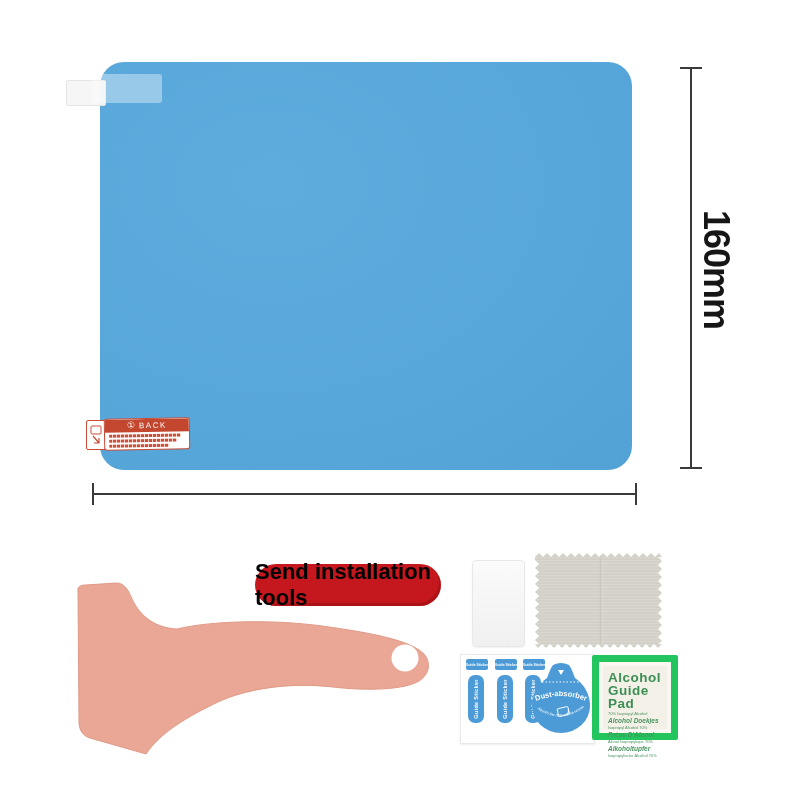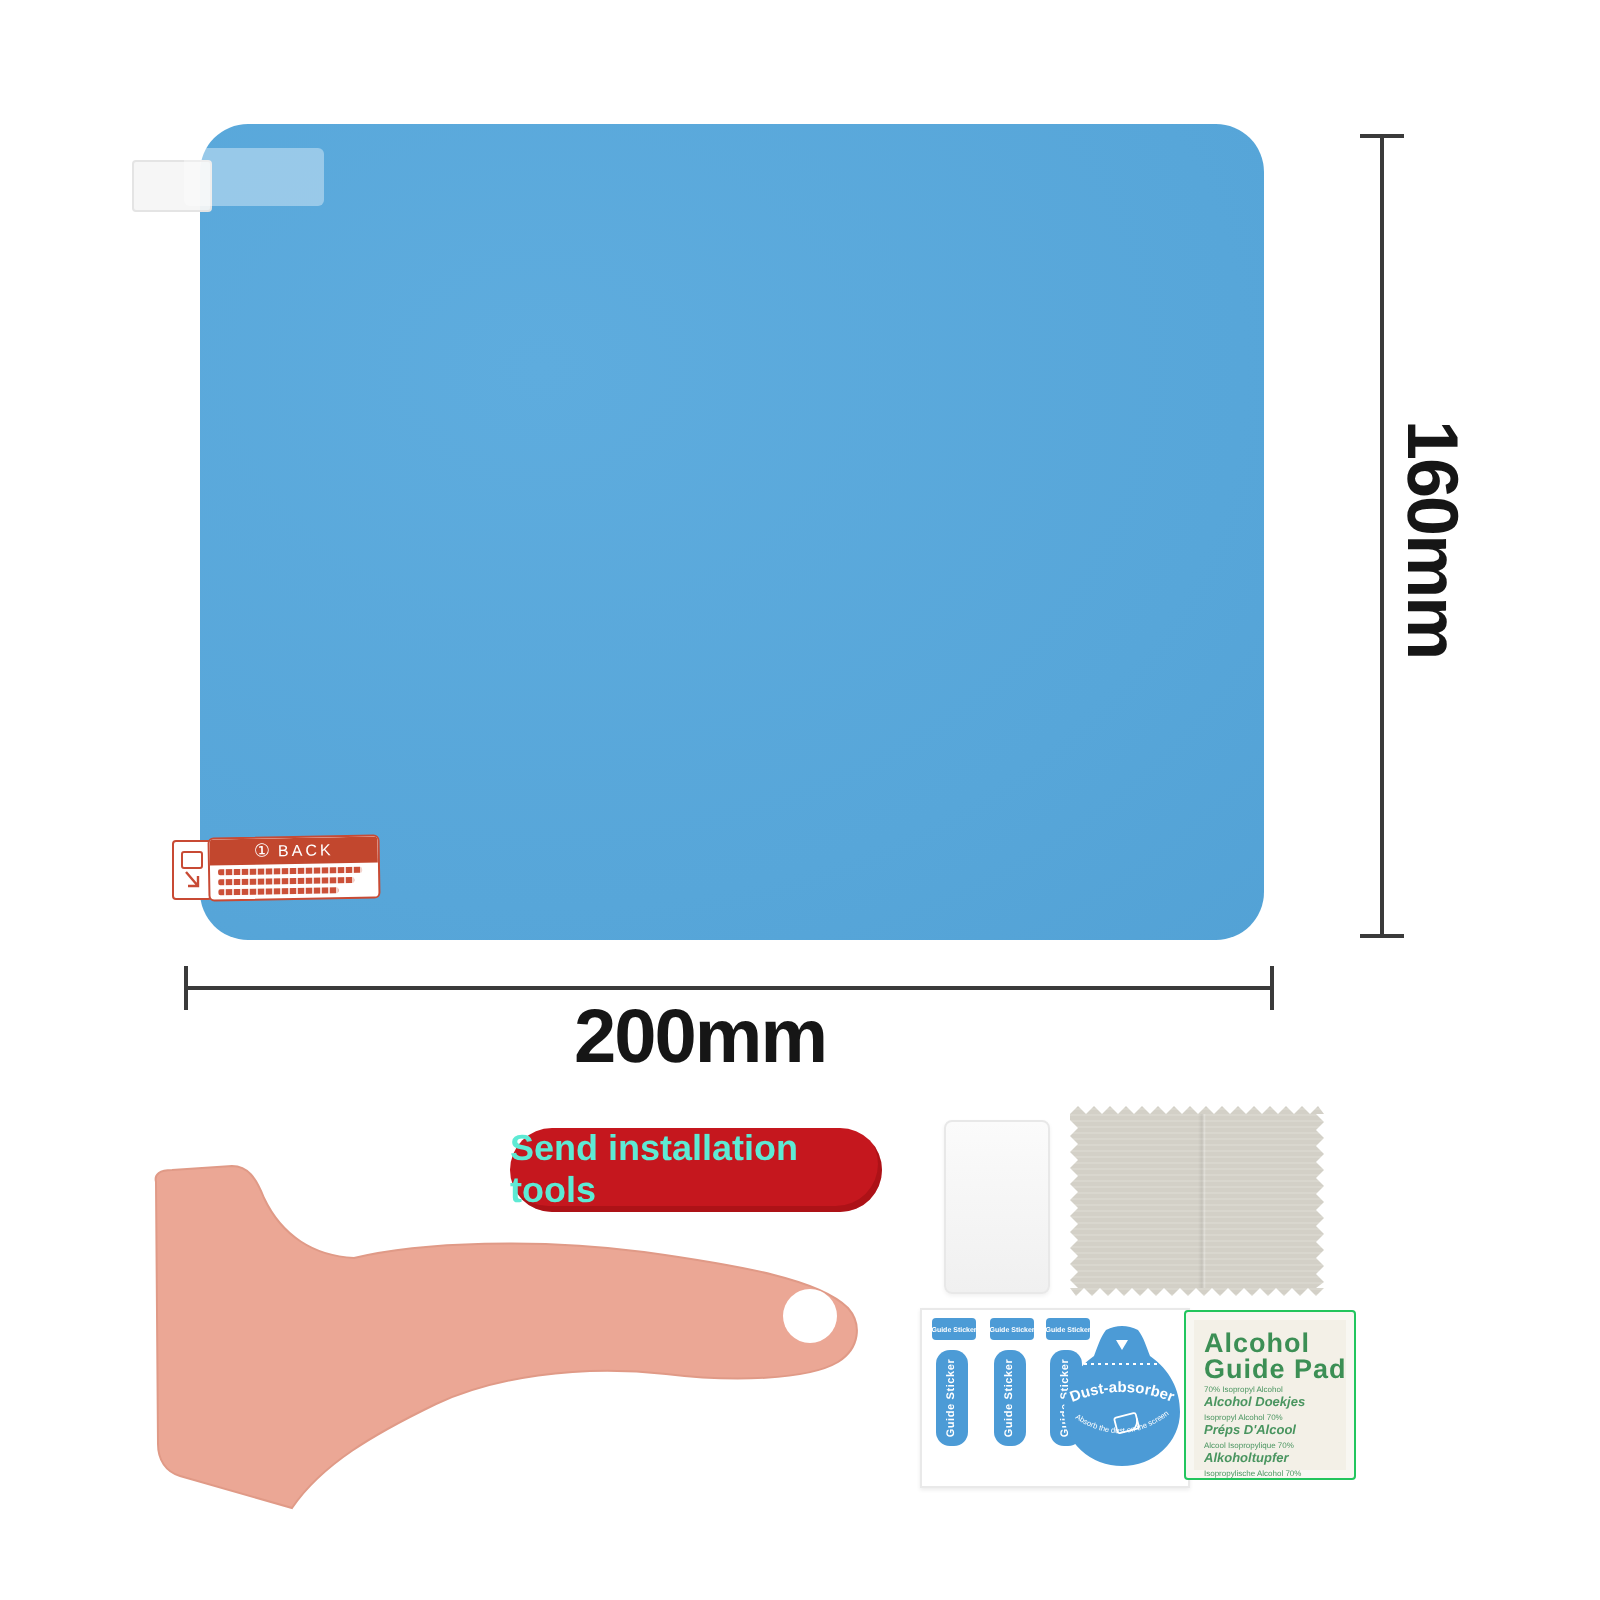--- a/index.html
+++ b/index.html
@@ -31,21 +31,21 @@
   .dim{position:absolute;background:#3a3a3a;}
   .dim-label{position:absolute;color:#161616;font-weight:bold;letter-spacing:-1px;text-align:center;}
   .dim-label.h{left:658px;top:250px;width:116px;height:36px;font-size:36px;line-height:36px;
         transform:rotate(90deg);}
   .dim-label.w{left:225px;top:499px;width:250px;font-size:38px;line-height:40px;}
 
   
   .badge{position:absolute;left:255px;top:564px;width:186px;height:42px;border-radius:21px;
         background:#C5171E;box-shadow:inset -2px -3px 0 rgba(130,8,12,.35);
         display:flex;align-items:center;justify-content:center;}
-  .badge span{color:#5eead4;font-size:18px;font-weight:bold;}
+  .badge span{color:#000000;font-size:22px;font-weight:bold;}
 
   
   .squeegee{position:absolute;left:60px;top:578px;}
 
   
   .card{position:absolute;left:472px;top:560px;width:51px;height:85px;border-radius:4px;
         background:linear-gradient(180deg,#fbfbfb,#f0f0f0);border:1px solid #e8e8e8;
         box-shadow:0 1px 2px rgba(0,0,0,.06);}
 
   
@@ -61,21 +61,21 @@
   .guide-tab{position:absolute;width:22px;height:11px;background:#4C9BD6;border-radius:2px;
         display:flex;align-items:center;justify-content:center;color:#fff;font-size:3.5px;
         font-weight:bold;white-space:nowrap;overflow:hidden;}
   .guide-strip{position:absolute;width:16px;height:48px;background:#4C9BD6;border-radius:7px;top:20px;}
   .guide-strip span{position:absolute;left:50%;top:50%;transform:translate(-50%,-50%) rotate(-90deg);
         color:#fff;font-size:5.5px;font-weight:bold;white-space:nowrap;letter-spacing:.3px;}
   .dust-svg{position:absolute;left:68px;top:6px;}
 
   
   .pad{position:absolute;left:592px;top:655px;width:86px;height:85px;background:#F3F0E7;
-        border:1px solid #22c55e;border-radius:2px;box-shadow:inset 0 0 0 4px rgba(255,255,255,.45);
+        border:7px solid #22c55e;border-radius:2px;box-shadow:inset 0 0 0 4px rgba(255,255,255,.45);
         padding:9px 0 0 9px;box-sizing:border-box;}
   .pad-title{color:#3C8F55;font-size:13.5px;font-weight:bold;line-height:13px;letter-spacing:.5px;}
   .pad-line{color:#4A9560;white-space:nowrap;overflow:hidden;}
   .pad-line.tiny{font-size:4px;line-height:5px;margin-top:1px;}
   .pad-line.bold{font-size:6.5px;font-weight:bold;font-style:italic;line-height:7px;margin-top:1px;}
 </style>
 </head>
 <body>
 
 <div id="stage">
@@ -103,21 +103,20 @@
   </div>
 
   <div class="dim" style="left:690px;top:68px;width:2px;height:400px;"></div>
   <div class="dim" style="left:680px;top:67px;width:22px;height:2px;"></div>
   <div class="dim" style="left:680px;top:467px;width:22px;height:2px;"></div>
   <div class="dim-label h">160mm</div>
 
   <div class="dim" style="left:92px;top:493px;width:545px;height:2px;"></div>
   <div class="dim" style="left:92px;top:483px;width:2px;height:22px;"></div>
   <div class="dim" style="left:635px;top:483px;width:2px;height:22px;"></div>
-  <div class="dim-label w">200mm</div>
 
   <div class="badge">
     <span>Send installation tools</span>
   </div>
 
   <svg class="squeegee" width="380" height="185" viewBox="0 0 380 185">
     <path d="M 18,13 C 17,9 20,7 26,7 L 56,5 C 64,5 68,11 72,21
              C 81,40 97,50 117,51 C 150,43 210,41 262,48
              C 312,55 350,62 364,76 C 371,84 370,96 359,103
              C 344,112 306,113 273,109 C 228,104 186,111 158,124

